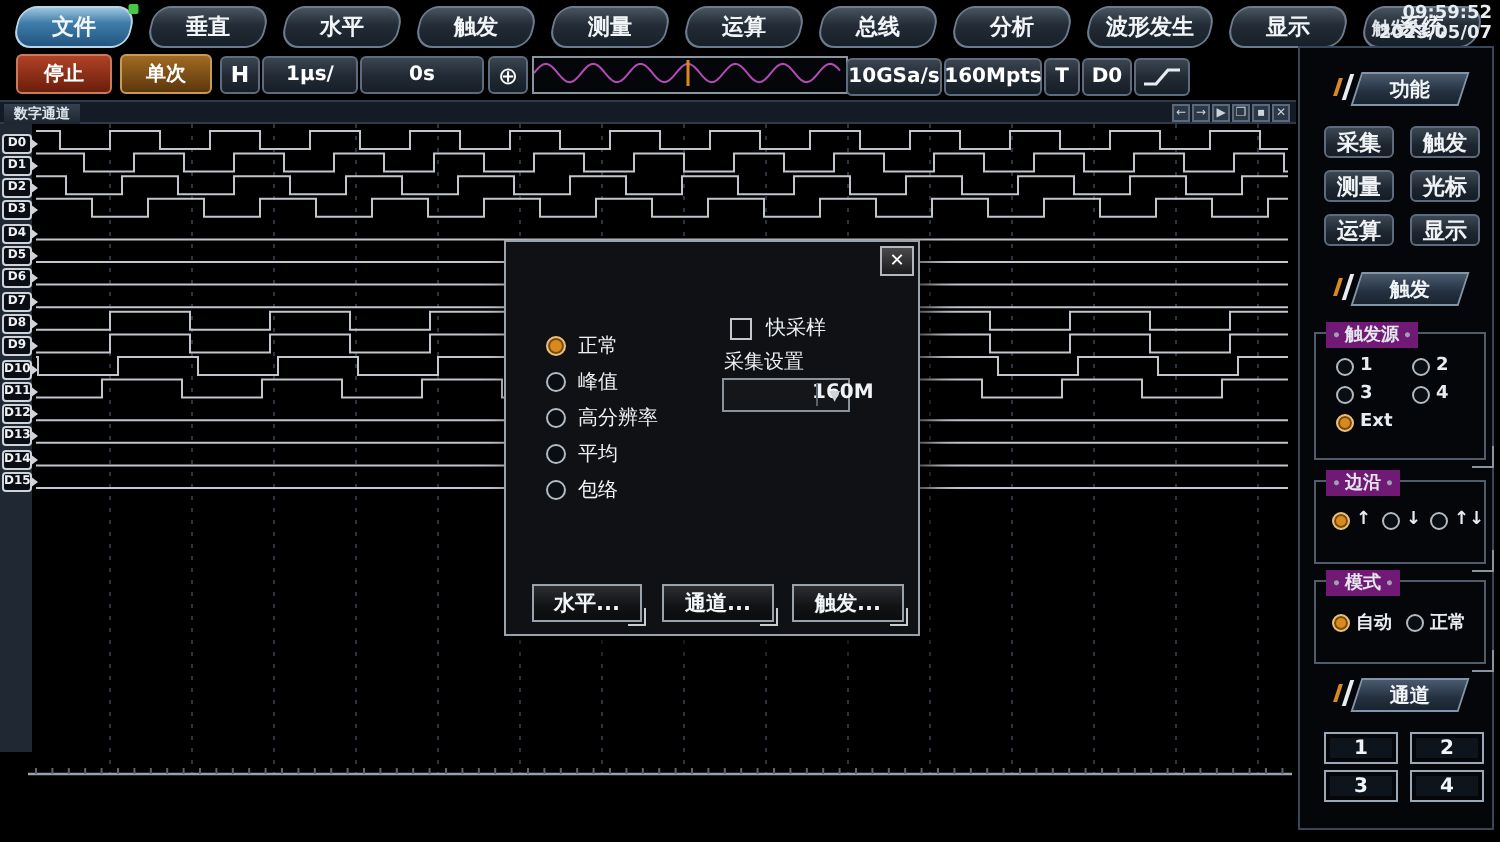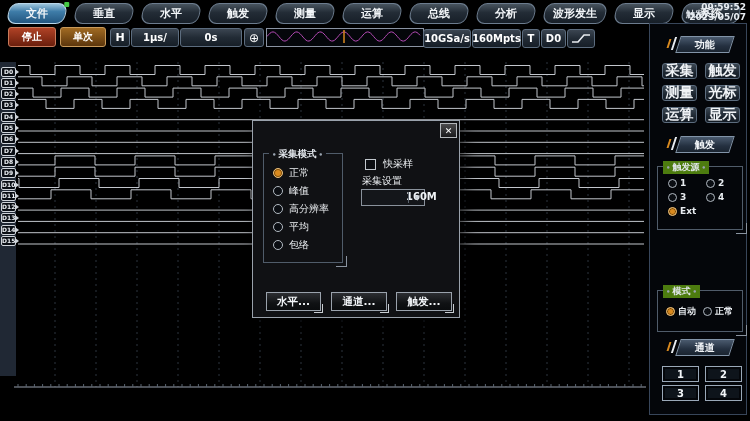--- a/index.html
+++ b/index.html
@@ -53,25 +53,25 @@
   .phdr{position:absolute;width:52px;height:15px;display:flex;align-items:center;justify-content:center;
         background:linear-gradient(180deg,#4a5a6e 0%,#243040 60%,#1a2430 100%);
         border:1px solid #8294a8;transform:skewX(-18deg);}
   .phdr span{transform:skewX(18deg);font-size:10px;font-weight:bold;color:#f2f5f8;}
   .pdeco{position:absolute;width:9px;height:13px;}
   .pdeco i{position:absolute;top:0;width:2px;height:13px;transform:skewX(-18deg);}
   .pdeco i.w{left:5px;background:#e8ecf0;}
   .pdeco i.o{left:0;background:#d98a1f;height:9px;top:2px;}
   .pbtn{position:absolute;width:33px;height:14px;display:flex;align-items:center;justify-content:center;
         background:linear-gradient(180deg,#3b4753 0%,#1d2630 60%,#141c25 100%);
-        border:1px solid #5c6c7e;border-radius:3px;font-size:14px;font-weight:bold;color:#f0f3f6;cursor:pointer;text-align:right;}
+        border:1px solid #5c6c7e;border-radius:3px;font-size:11px;font-weight:bold;color:#f0f3f6;cursor:pointer;text-align:right;}
   .grp{position:absolute;border:1px solid #505c6a;}
   .grp::after{content:"";position:absolute;right:-5px;bottom:-5px;width:10px;height:10px;
               border-right:1px solid #8a94a0;border-bottom:1px solid #8a94a0;}
-  .glabel{position:absolute;top:-6px;left:5px;background:#4d7c0f;padding:0 3px;font-size:9px;font-weight:bold;color:#e2e7ec;}
+  .glabel{position:absolute;top:-6px;left:5px;background:#701a75;padding:0 3px;font-size:9px;font-weight:bold;color:#e2e7ec;}
   .glabel::before{content:"•";color:#9aa4b0;font-size:7px;margin-right:2px;}
   .glabel::after{content:"•";color:#9aa4b0;font-size:7px;margin-left:2px;}
   .opt{position:absolute;display:flex;align-items:center;gap:3px;cursor:pointer;}
   .opt .olabel{font-size:9px;font-weight:bold;color:#e8ecf0;white-space:nowrap;}
   .rad{width:7px;height:7px;border:1px solid #b2bac2;border-radius:50%;background:#0a0d12;box-sizing:content-box;}
   .rad.sel{background:#d98a1f;border-color:#e8c080;box-shadow:inset 0 0 0 1px #7a4a08;}
   .chnbtn{position:absolute;width:35px;height:14px;display:flex;align-items:center;justify-content:center;
           background:#0e141b;border:1px solid #9aa8b8;box-shadow:inset 0 0 0 2px #04060a;
           font-size:10px;font-weight:bold;color:#f2f5f8;cursor:pointer;}
   
@@ -165,20 +165,31 @@
   <div class="tbtn" id="btn-mdepth">160Mpts</div>
   <div class="tbtn" id="btn-t">T</div>
   <div class="tbtn" id="btn-src">D0</div>
   <div class="tbtn" id="btn-edge">
     <svg width="22" height="13" viewBox="0 0 22 13">
       <path d="M2 10 H8 L14 3 H20" fill="none" stroke="#e8ecf0" stroke-width="1.6"></path>
     </svg>
   </div>
 
   <div id="wavewin">
+    <div id="waveheader">
+      <div id="wavetab">数字通道</div>
+      <div id="wincontrols">
+          <div class="wcbtn">←</div>
+          <div class="wcbtn">→</div>
+          <div class="wcbtn">▶</div>
+          <div class="wcbtn">❐</div>
+          <div class="wcbtn">▪</div>
+          <div class="wcbtn">✕</div>
+        </div>
+    </div>
     <div id="gutter"></div>
     <svg id="plot" width="648" height="326">
         <line x1="55" y1="0" x2="55" y2="325" stroke="#2c343f" stroke-width="1" stroke-dasharray="2,4"></line>
         <line x1="96" y1="0" x2="96" y2="325" stroke="#2c343f" stroke-width="1" stroke-dasharray="2,4"></line>
         <line x1="137" y1="0" x2="137" y2="325" stroke="#2c343f" stroke-width="1" stroke-dasharray="2,4"></line>
         <line x1="178" y1="0" x2="178" y2="325" stroke="#2c343f" stroke-width="1" stroke-dasharray="2,4"></line>
         <line x1="219" y1="0" x2="219" y2="325" stroke="#2c343f" stroke-width="1" stroke-dasharray="2,4"></line>
         <line x1="260" y1="0" x2="260" y2="325" stroke="#2c343f" stroke-width="1" stroke-dasharray="2,4"></line>
         <line x1="301" y1="0" x2="301" y2="325" stroke="#2c343f" stroke-width="1" stroke-dasharray="2,4"></line>
         <line x1="342" y1="0" x2="342" y2="325" stroke="#2c343f" stroke-width="1" stroke-dasharray="2,4"></line>
@@ -341,20 +352,35 @@
         </div>
         <div class="opt" style="left:48px;top:25px">
           <span class="rad"></span>
           <span class="olabel">4</span>
         </div>
         <div class="opt" style="left:10px;top:39px">
           <span class="rad sel"></span>
           <span class="olabel">Ext</span>
         </div>
       </div>
+      <div class="grp" style="left:7px;top:216px;width:84px;height:40px">
+        <div class="glabel">边沿</div>
+        <div class="opt" style="left:8px;top:14px">
+          <span class="rad sel"></span>
+          <span class="olabel">↑</span>
+        </div>
+        <div class="opt" style="left:33px;top:14px">
+          <span class="rad"></span>
+          <span class="olabel">↓</span>
+        </div>
+        <div class="opt" style="left:57px;top:14px">
+          <span class="rad"></span>
+          <span class="olabel">↑↓</span>
+        </div>
+      </div>
       <div class="grp" style="left:7px;top:266px;width:84px;height:40px">
         <div class="glabel">模式</div>
         <div class="opt" style="left:8px;top:14px">
           <span class="rad sel"></span>
           <span class="olabel">自动</span>
         </div>
         <div class="opt" style="left:45px;top:14px">
           <span class="rad"></span>
           <span class="olabel">正常</span>
         </div>
@@ -367,23 +393,20 @@
         <span>通道</span>
       </div>
       <div class="chnbtn" style="left:12px;top:342px">1</div>
       <div class="chnbtn" style="left:55px;top:342px">2</div>
       <div class="chnbtn" style="left:12px;top:361px">3</div>
       <div class="chnbtn" style="left:55px;top:361px">4</div>
     </div>
 
   <div id="dialog">
     <div id="dlg-close">✕</div>
-    <div class="grp" id="dlg-grp">
-      <div class="glabel">采集模式</div>
-    </div>
     <div id="dlg-modes">
         <div class="dopt" style="top:45px">
           <span class="rad sel"></span>
           <span class="olabel">正常</span>
         </div>
         <div class="dopt" style="top:63px">
           <span class="rad"></span>
           <span class="olabel">峰值</span>
         </div>
         <div class="dopt" style="top:81px">

